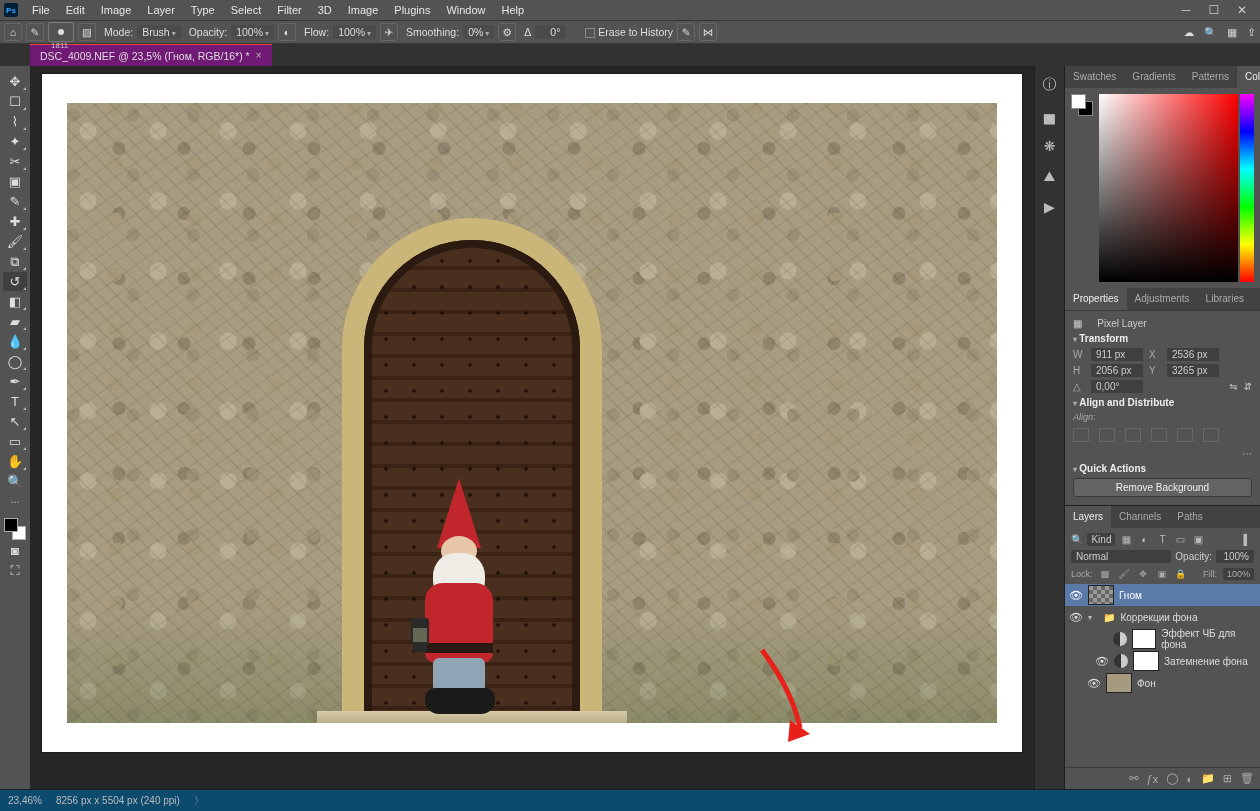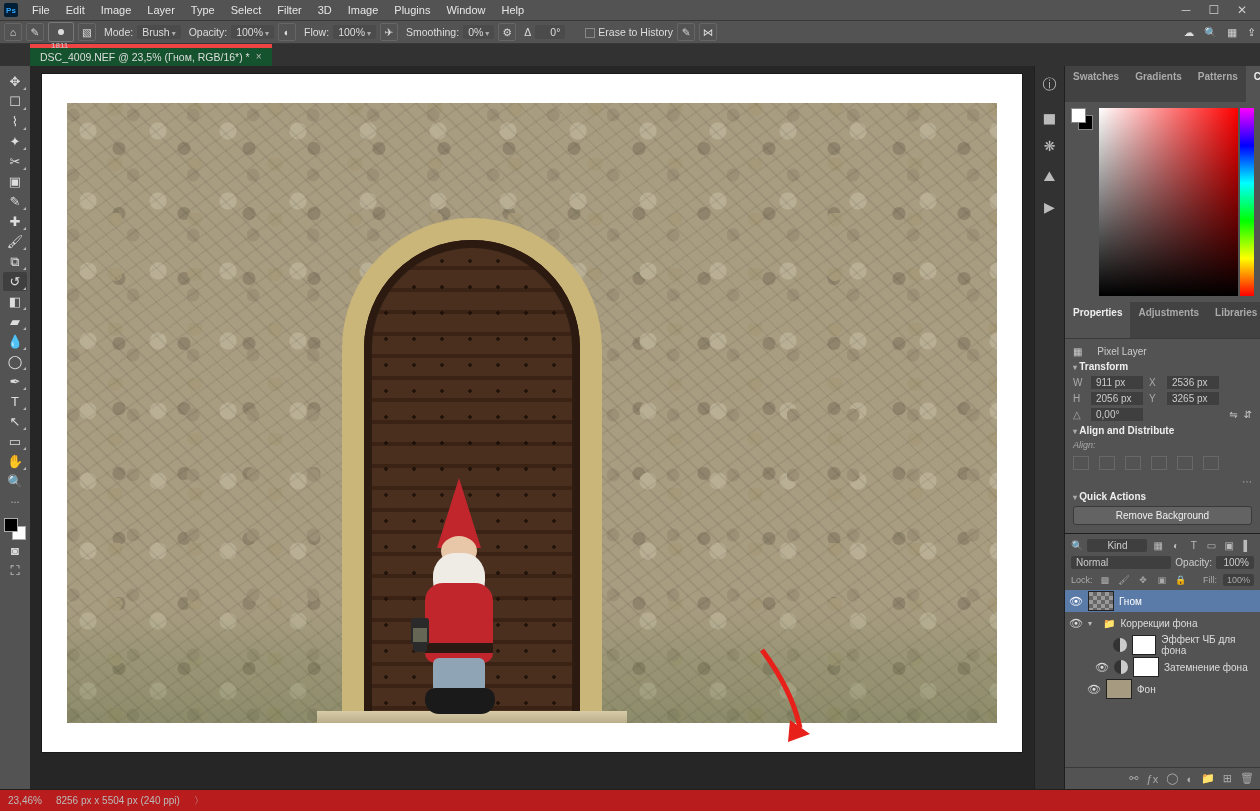--- a/index.html
+++ b/index.html
@@ -15,21 +15,21 @@
 
 .optbar { height: 24px; background: #535353; border-top:1px solid #383838; border-bottom:1px solid #383838; display:flex; align-items:center; padding:0 4px; gap:4px; font-size:10.5px; color:#ddd;}
 .optbar .sq { width:18px; height:18px; border:1px solid #666; display:flex; align-items:center; justify-content:center; border-radius:2px; }
 .optbar .lbl { margin-left:4px; }
 .optbar .val { background:#4b4b4b; padding:1px 5px; border-radius:2px; min-width:30px; text-align:right; display:inline-block;}
 .optbar .right { margin-left:auto; display:flex; gap:10px; align-items:center;}
 .optbar .chev::after{content:"▾"; font-size:8px; margin-left:2px; color:#aaa;}
 
 
 .tabrow { height: 22px; background:#323232; display:flex; align-items:flex-end; padding-left:30px; }
-.tab { background:#14532d; height:22px; line-height:22px; padding:0 10px; font-size:10.5px; color:#ddd; display:flex; align-items:center; gap:6px; border-top:4px solid #ef4444;}
+.tab { background:#701a75; height:22px; line-height:22px; padding:0 10px; font-size:10.5px; color:#ddd; display:flex; align-items:center; gap:6px; border-top:1px solid #ef4444;}
 .tab .x { font-size:10px; color:#bbb; }
 
 
 .main { display:flex; height: calc(811px - 20px - 24px - 22px - 22px); }
 
 
 .tools { width:30px; background:#535353; display:flex; flex-direction:column; align-items:center; padding-top:6px; gap:1px;}
 .tools .t { width:24px; height:19px; display:flex; align-items:center; justify-content:center; border-radius:2px; position:relative; color:#ddd; font-size:13px;}
 .tools .t.active { background:#3f3f3f; }
 .tools .t .tri { position:absolute; right:1px; bottom:1px; width:0;height:0;border-left:3px solid transparent; border-bottom:3px solid #bbb;}
@@ -84,21 +84,21 @@
 
 
 .arrow { position:absolute; right:222px; top:584px; width:60px; height:95px; pointer-events:none;}
 .arrow svg { width:100%; height:100%; overflow:visible;}
 
 
 .strip { width:30px; background:#323232; border-left:1px solid #1f1f1f; display:flex; flex-direction:column; align-items:center; padding-top:10px; gap:14px; color:#bbb; font-size:14px;}
 
 
 .panels { width:196px; background:#535353; display:flex; flex-direction:column; border-left:1px solid #1f1f1f;}
-.ptabs { display:flex; height:36px; background:#424242; font-size:10px;font-weight:bold; }
+.ptabs { display:flex; height:22px; background:#424242; font-size:10px; }
 .ptabs div { padding:0 8px; line-height:22px; color:#aaa; }
 .ptabs div.on { background:#535353; color:#eee; }
 
 
 .colorpanel { padding:6px; display:flex; gap:6px;}
 .miniswatch { width:22px; height:22px; position:relative; flex-shrink:0;}
 .miniswatch .fg{position:absolute;width:15px;height:15px;background:#fff;border:1px solid #888;z-index:2;}
 .miniswatch .bg{position:absolute;right:0;bottom:0;width:15px;height:15px;background:#000;border:1px solid #888;}
 .picker { flex:1; height:188px; display:flex; gap:2px;}
 .sv { flex:1; background: linear-gradient(to bottom, transparent, #000), linear-gradient(to right, #fff, #f00);}
@@ -112,21 +112,21 @@
 .row .k{width:12px;color:#aaa;}
 .row .v{background:#3f3f3f; padding:1px 5px; border-radius:0; min-width:52px; font-size:10px;}
 .alignrow { display:flex; gap:10px; margin:6px 0;}
 .alignrow span{width:16px;height:14px;border:1px solid #777; opacity:.6;}
 .btn { background:#636363; border:1px solid #3a3a3a; text-align:center; padding:3px 0; border-radius:3px; color:#eee; font-size:10px;}
 
 
 .layerspanel { flex:1; display:flex; flex-direction:column; border-top:1px solid #1f1f1f;}
 .layerspanel .ctr { padding:4px 6px; font-size:10px; color:#ccc;}
 .filterrow { display:flex; align-items:center; gap:4px;}
-.filterrow .sel{background:#3f3f3f;padding:1px 20px;border-radius:2px;display:flex;align-items:center;gap:3px;}
+.filterrow .sel{background:#3f3f3f;padding:1px 4px;border-radius:2px;display:flex;align-items:center;gap:3px;}
 .filterrow .ic{width:14px;height:14px;display:flex;align-items:center;justify-content:center;color:#bbb;font-size:10px;}
 .oprow{display:flex;align-items:center;gap:4px;margin-top:4px;}
 .oprow .sel{flex:1;background:#3f3f3f;padding:1px 5px;border-radius:2px;}
 .lockrow{display:flex;align-items:center;gap:6px;margin-top:4px;color:#aaa;font-size:9px;}
 .lockrow .ic{width:13px;height:13px;display:flex;align-items:center;justify-content:center;}
 
 .layerlist{flex:1;overflow:auto;}
 .layer{display:flex;align-items:center;height:22px;padding:0 4px;gap:5px;font-size:10px;color:#ddd;}
 .layer.sel{background:#5a7aa8;color:#fff;}
 .layer .eye{width:14px;text-align:center;font-size:11px;}
@@ -137,21 +137,21 @@
 .layer .thumb.white{background:#fff;}
 .layer .thumb.img{background:#a69b81;}
 .layer .adj{width:14px;height:14px;border-radius:50%;background:linear-gradient(90deg,#333 50%,#ccc 50%);flex-shrink:0;}
 .layer .fold{width:10px;font-size:8px;color:#bbb;}
 .layer.indent1{padding-left:22px;}
 .layer.indent2{padding-left:30px;}
 
 .layerfoot{height:22px;border-top:1px solid #3a3a3a;display:flex;align-items:center;justify-content:flex-end;gap:8px;padding:0 6px;color:#aaa;font-size:11px;}
 
 
-.status { height:22px; background:#b91c1c; border-top:1px solid #1f1f1f; display:flex; align-items:center; padding:0 8px; gap:14px; font-size:10px; color:#bbb;}
+.status { height:22px; background:#0c4a6e; border-top:1px solid #1f1f1f; display:flex; align-items:center; padding:0 8px; gap:14px; font-size:10px; color:#bbb;}
 
 .chk{width:10px;height:10px;border:1px solid #888;display:inline-block;vertical-align:middle;margin-right:3px;}
 </style>
 </head>
 <body>
 
 <div class="menubar">
   <div class="ps-logo">Ps</div>
   <div class="item">File</div>
   <div class="item">Edit</div>
@@ -339,20 +339,25 @@
         <span></span>
           <span></span>
           <span></span>
       </div>
       <div style="text-align:right;color:#aaa;">⋯</div>
       <div class="hd">Quick Actions</div>
       <div class="btn">Remove Background</div>
     </div>
 
     <div class="layerspanel">
+      <div class="ptabs">
+        <div class="on">Layers</div>
+        <div>Channels</div>
+        <div>Paths</div>
+      </div>
       <div class="ctr">
         <div class="filterrow">
           <span style="font-size:10px;">🔍</span>
           <span class="sel chev">Kind</span>
           <span class="ic">▦</span>
           <span class="ic">◐</span>
           <span class="ic">T</span>
           <span class="ic">▭</span>
           <span class="ic">▣</span>
           <span class="ic" style="margin-left:auto;">▌</span>

